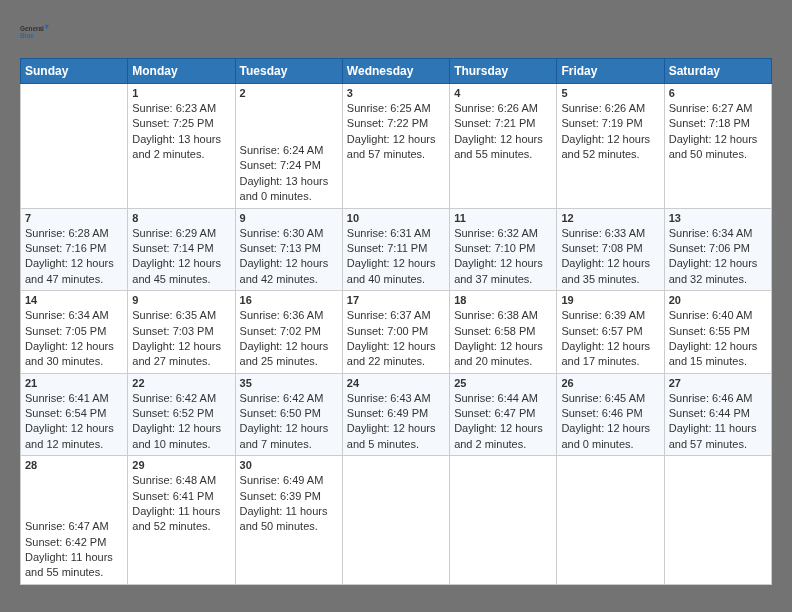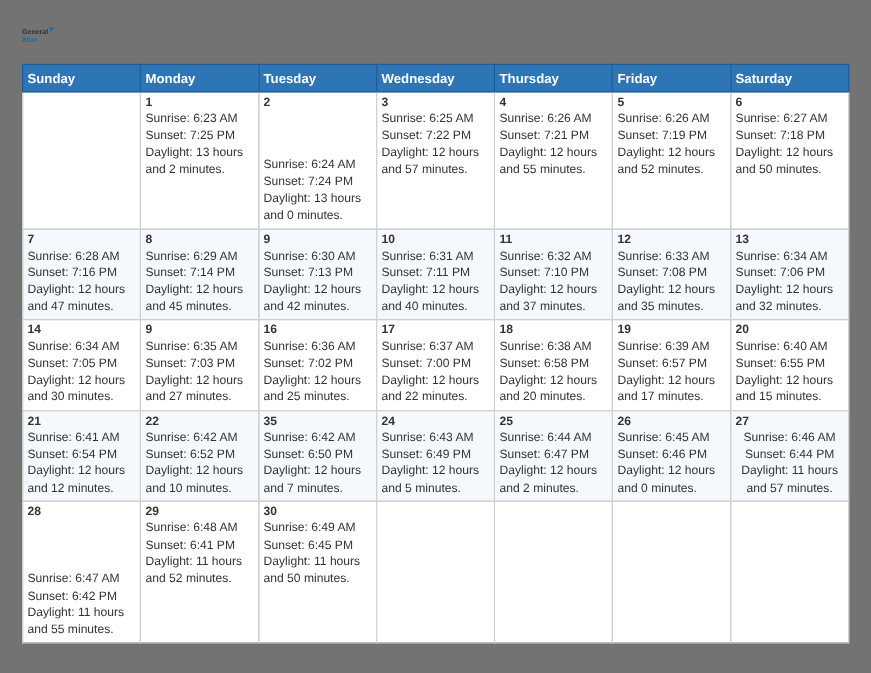--- a/index.html
+++ b/index.html
@@ -303,21 +303,21 @@
           </td>
           <td>
             <span class="day-num">26</span>
             <div class="day-info" style="white-space: pre-line;">Sunrise: 6:45 AM
 Sunset: 6:46 PM
 Daylight: 12 hours
 and 0 minutes.</div>
           </td>
           <td>
             <span class="day-num">27</span>
-            <div class="day-info" style="white-space: pre-line; text-align: center;">Sunrise: 6:46 AM
+            <div class="day-info" style="white-space: pre-line;">Sunrise: 6:46 AM
 Sunset: 6:44 PM
 Daylight: 11 hours
 and 57 minutes.</div>
           </td>
         </tr>
         <tr>
           <td>
             <span class="day-num">28</span>
             <div class="day-info" style="white-space: pre-line; margin-top: 48px;">Sunrise: 6:47 AM
 Sunset: 6:42 PM
@@ -327,21 +327,21 @@
           <td>
             <span class="day-num">29</span>
             <div class="day-info" style="white-space: pre-line;">Sunrise: 6:48 AM
 Sunset: 6:41 PM
 Daylight: 11 hours
 and 52 minutes.</div>
           </td>
           <td>
             <span class="day-num">30</span>
             <div class="day-info" style="white-space: pre-line;">Sunrise: 6:49 AM
-Sunset: 6:45 PM
+Sunset: 6:39 PM
 Daylight: 11 hours
 and 50 minutes.</div>
           </td>
           <td class="empty-cell"></td>
           <td class="empty-cell"></td>
           <td class="empty-cell"></td>
           <td class="empty-cell"></td>
         </tr>
       </tbody>
   </table>

